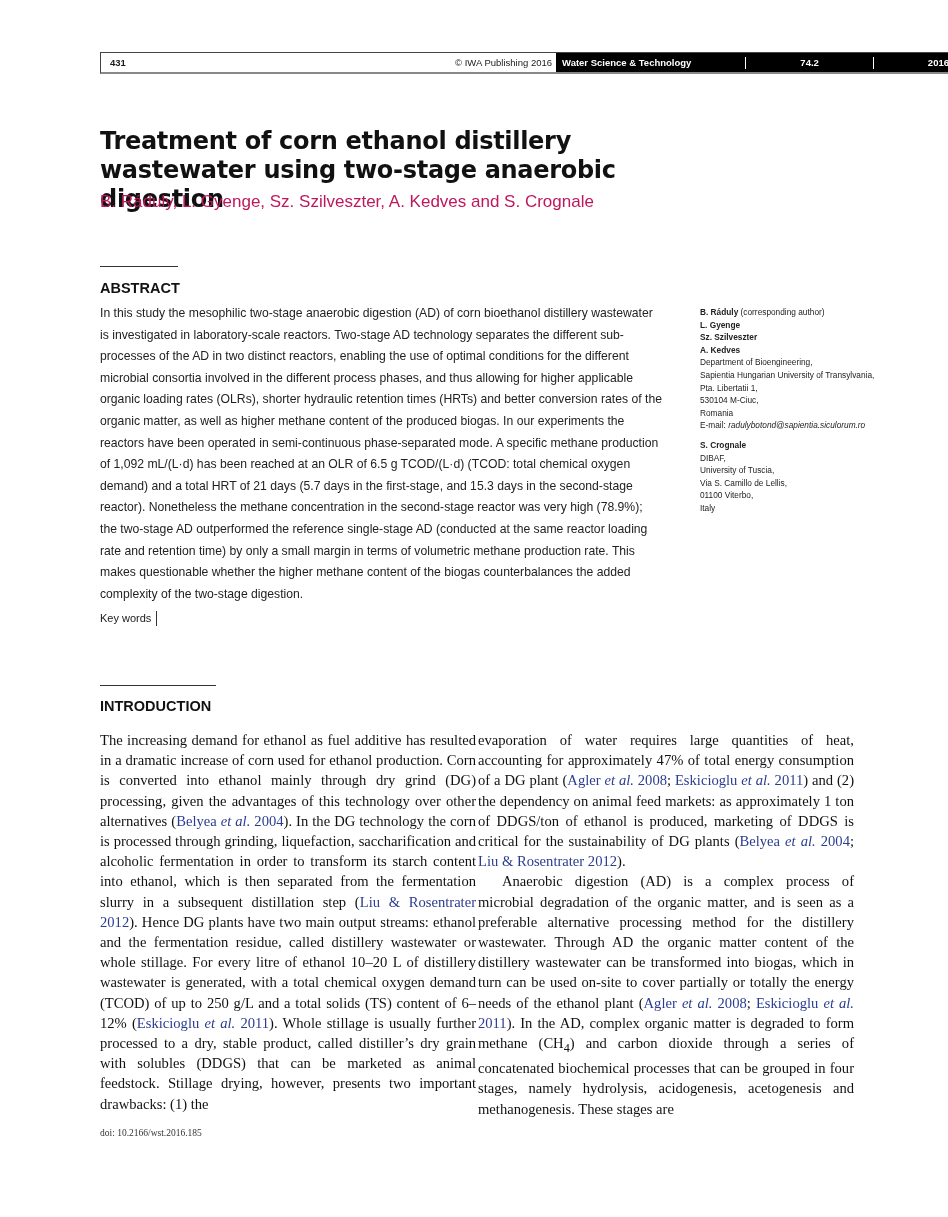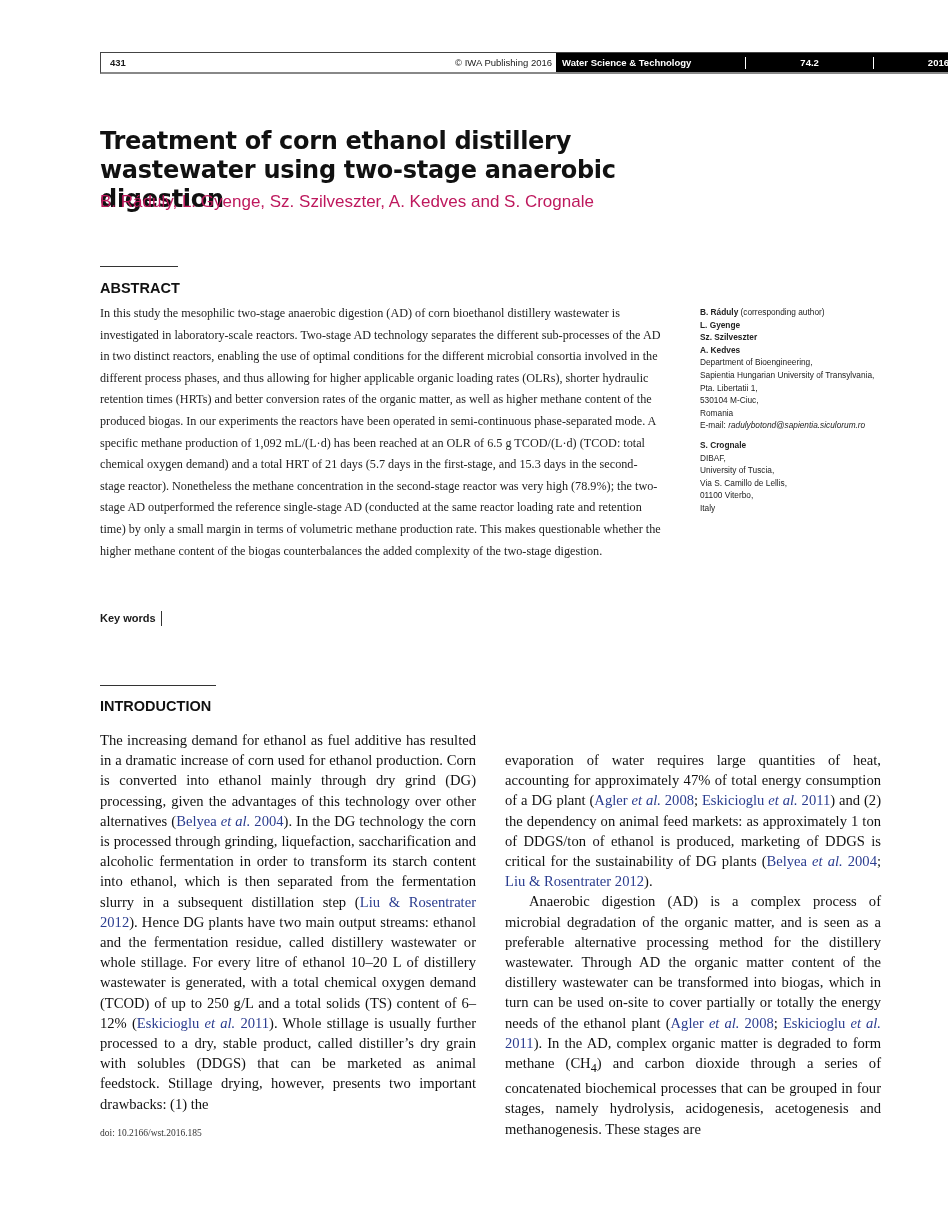--- a/index.html
+++ b/index.html
@@ -30,30 +30,30 @@
   }
 
   .section-rule { position: absolute; height: 1px; background: #333; }
   .section-heading {
     position: absolute; font-family: "Liberation Sans", "DejaVu Sans", sans-serif;
     font-weight: bold; font-size: 14.5px; color: #111; margin-top: 8px;
   }
 
   .abstract-text {
     position: absolute; left: 100px; top: 303px; width: 562px;
-    font-family: Liberation Serif, serif; font-size: 12.2px;
+    font-family: Liberation Sans, sans-serif; font-size: 12.2px;
     line-height: 21.6px; color: #222;
   }
 
   .keywords {
     position: absolute; left: 100px; top: 609px; width: 560px;
     font-family: "Liberation Sans", "DejaVu Sans", sans-serif; font-size: 12.2px; line-height: 20px;
     display: flex;
   }
-  .keywords .kw-label { font-weight: bold; font-size: 11px; white-space: nowrap; padding-right: 5px; border-right: 1px solid #333; margin-right: 5px; height: 15px; margin-top: 2px; line-height: 15px; }
+  .keywords .kw-label { font-weight: normal; font-size: 11px; white-space: nowrap; padding-right: 5px; border-right: 1px solid #333; margin-right: 5px; height: 15px; margin-top: 2px; line-height: 15px; }
   .keywords .kw-list { flex: 1; color: #222; }
 
   .affiliations {
     position: absolute; left: 700px; top: 306px; width: 200px;
     font-family: "Liberation Sans", "DejaVu Sans", sans-serif; font-size: 8.3px; line-height: 12.6px; color: #222;
   }
   .affiliations .b { font-weight: bold; }
   .affiliations .gap { height: 7px; }
   .affiliations em { font-style: italic; }
 
@@ -120,18 +120,18 @@
   <div>Italy</div>
 </div>
 
 <div class="section-rule" style="left:100px; top:685px; width:116px;"></div>
 <div class="section-heading" style="left:100px; top:690px;">INTRODUCTION</div>
 
 <div class="col" style="left:100px;">
   <p><span>The increasing demand for ethanol as fuel additive has resulted in a dramatic increase of corn used for ethanol pro­duction. Corn is converted into ethanol mainly through dry grind (DG) processing, given the advantages of this technol­ogy over other alternatives (</span><a class="cite"><span>Belyea </span><em>et al.</em><span class="osf"> 2004</span></a><span>). In the DG technology the corn is processed through grinding, liquefac­tion, saccharification and alcoholic fermentation in order to transform its starch content into ethanol, which is then separated from the fermentation slurry in a subsequent distil­lation step (</span><a class="cite">Liu &amp; Rosentrater 2012</a><span>). Hence DG plants have two main output streams: ethanol and the fermentation resi­due, called distillery wastewater or whole stillage. For every litre of ethanol 10–20 L of distillery wastewater is generated, with a total chemical oxygen demand (TCOD) of up to 250 g/L and a total solids (TS) content of 6–12% (</span><a class="cite"><span>Eskicioglu </span><em>et al.</em><span class="osf"> 2011</span></a><span>). Whole stillage is usually further processed to a dry, stable product, called distiller’s dry grain with solubles (DDGS) that can be marketed as animal feedstock. Stillage drying, however, presents two important drawbacks: (1) the</span></p>
 </div>
 
-<div class="col" style="left:505px;margin-top:20px;">
+<div class="col" style="left:478px;">
   <p><span>evaporation of water requires large quantities of heat, accounting for approximately 47% of total energy consump­tion of a DG plant (</span><a class="cite"><span>Agler </span><em>et al.</em><span class="osf"> 2008</span></a><span>; </span><a class="cite"><span>Eskicioglu </span><em>et al.</em><span class="osf"> 2011</span></a><span>) and (2) the dependency on animal feed markets: as approxi­mately 1 ton of DDGS/ton of ethanol is produced, marketing of DDGS is critical for the sustainability of DG plants (</span><a class="cite"><span>Belyea </span><em>et al.</em><span class="osf"> 2004</span></a><span>; </span><a class="cite">Liu &amp; Rosentrater 2012</a><span>).</span></p>
   <p class="indent"><span>Anaerobic digestion (AD) is a complex process of microbial degradation of the organic matter, and is seen as a preferable alternative processing method for the distillery wastewater. Through AD the organic matter content of the distillery wastewater can be transformed into biogas, which in turn can be used on-site to cover partially or totally the energy needs of the ethanol plant (</span><a class="cite"><span>Agler </span><em>et al.</em><span class="osf"> 2008</span></a><span>; </span><a class="cite"><span>Eski­cioglu </span><em>et al.</em><span class="osf"> 2011</span></a><span>). In the AD, complex organic matter is degraded to form methane (CH</span><sub>4</sub><span>) and carbon dioxide through a series of concatenated biochemical processes that can be grouped in four stages, namely hydrolysis, acid­ogenesis, acetogenesis and methanogenesis. These stages are</span></p>
 </div>
 
 <div class="doi">doi: 10.2166/wst.2016.185</div>
 
 </body></html>

